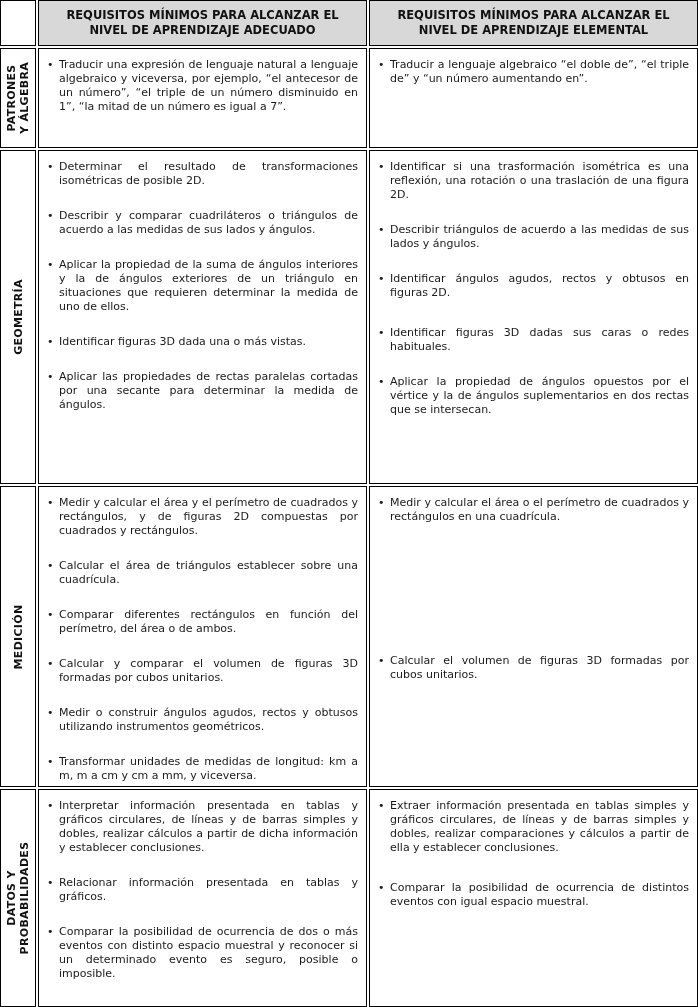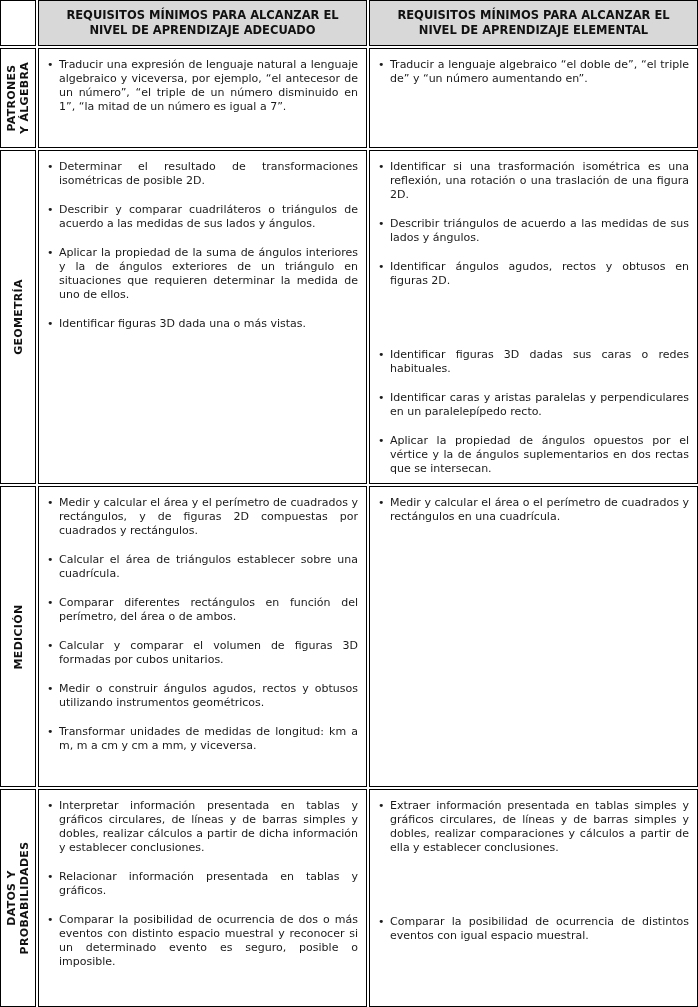--- a/index.html
+++ b/index.html
@@ -67,22 +67,22 @@
   .content li {
     position: relative;
     padding-left: 12px;
   }
   .content li::before {
     content: "\2022";
     position: absolute;
     left: 0;
     top: 0;
   }
-  .content li + li { margin-top: 15px; }
-  .content li.sp-50 { margin-top: 60px; }
+  .content li + li { margin-top: 21px; }
+  .content li.sp-50 { margin-top: 26px; }
   .content li.sp-130 { margin-top: 130px; }
 </style>
 </head>
 <body>
 
 <div class="table">
 
   <div class="cell"></div>
   <div class="cell hdr">REQUISITOS MÍNIMOS PARA ALCANZAR EL NIVEL DE APRENDIZAJE ADECUADO</div>
   <div class="cell hdr">REQUISITOS MÍNIMOS PARA ALCANZAR EL NIVEL DE APRENDIZAJE ELEMENTAL</div>
@@ -104,49 +104,50 @@
 
   <div class="cell labelcell">
     <div class="vtext">GEOMETRÍA</div>
   </div>
   <div class="cell content">
     <ul>
       <li>Determinar el resultado de transformaciones isométricas de posible 2D.</li>
       <li>Describir y comparar cuadriláteros o triángulos de acuerdo a las medidas de sus lados y ángulos.</li>
       <li>Aplicar la propiedad de la suma de ángulos interiores y la de ángulos exteriores de un triángulo en situaciones que requieren determinar la medida de uno de ellos.</li>
       <li>Identificar figuras 3D dada una o más vistas.</li>
+      <li>Aplicar las propiedades de rectas paralelas cortadas por una secante para determinar la medida de ángulos.</li>
     </ul>
   </div>
   <div class="cell content">
     <ul>
       <li>Identificar si una trasformación isométrica es una reflexión, una rotación o una traslación de una figura 2D.</li>
       <li>Describir triángulos de acuerdo a las medidas de sus lados y ángulos.</li>
       <li>Identificar ángulos agudos, rectos y obtusos en figuras 2D.</li>
       <li class="sp-50">Identificar figuras 3D dadas sus caras o redes habituales.</li>
-      <li>Identificar caras y aristas paralelas y perpendiculares en un paralelepípedo recto.</li>
       <li>Aplicar la propiedad de ángulos opuestos por el vértice y la de ángulos suplementarios en dos rectas que se intersecan.</li>
     </ul>
   </div>
 
   <div class="cell labelcell">
     <div class="vtext">MEDICIÓN</div>
   </div>
   <div class="cell content">
     <ul>
       <li>Medir y calcular el área y el perímetro de cuadrados y rectángulos, y de figuras 2D compuestas por cuadrados y rectángulos.</li>
       <li>Calcular el área de triángulos establecer sobre una cuadrícula.</li>
       <li>Comparar diferentes rectángulos en función del perímetro, del área o de ambos.</li>
       <li>Calcular y comparar el volumen de figuras 3D formadas por cubos unitarios.</li>
       <li>Medir o construir ángulos agudos, rectos y obtusos utilizando instrumentos geométricos.</li>
       <li>Transformar unidades de medidas de longitud: km a m, m a cm y cm a mm, y viceversa.</li>
     </ul>
   </div>
   <div class="cell content">
     <ul>
       <li>Medir y calcular el área o el perímetro de cuadrados y rectángulos en una cuadrícula.</li>
+      <li class="sp-130">Calcular el volumen de figuras 3D formadas por cubos unitarios.</li>
     </ul>
   </div>
 
   <div class="cell labelcell">
     <div class="vtext">DATOS Y
 PROBABILIDADES</div>
   </div>
   <div class="cell content">
     <ul>
       <li>Interpretar información presentada en tablas y gráficos circulares, de líneas y de barras simples y dobles, realizar cálculos a partir de dicha información y establecer conclusiones.</li>

